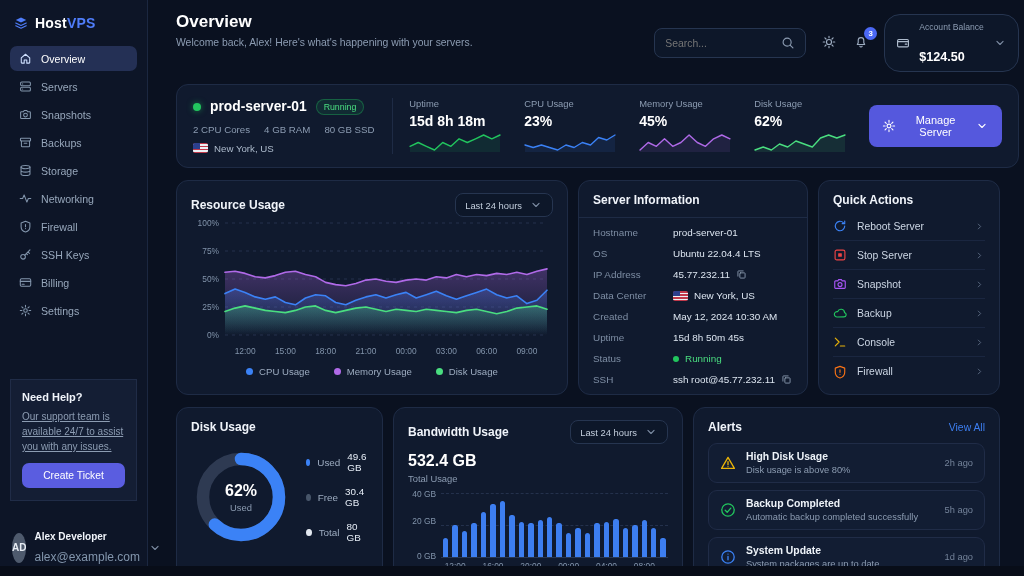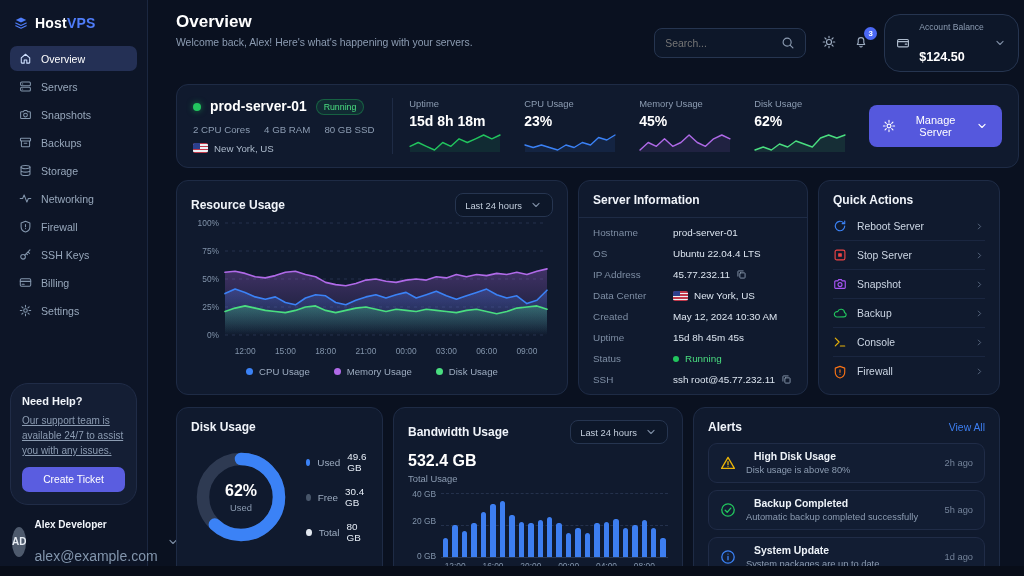--- a/index.html
+++ b/index.html
@@ -10,29 +10,29 @@
   
   .sidebar { width:148px; min-width:148px; background:#0d1527; border-right:1px solid #1b2740; display:flex; flex-direction:column; padding:13px 10px 12px;justify-content:space-between; }
   .logo { display:flex; align-items:center; gap:7px; padding:2px 4px 15px; }
   .logo-icon { color:#4f7dfa; display:flex; }
   .brand { font-size:14px; font-weight:bold; color:#ffffff; letter-spacing:.2px; }
   .brand .accent { color:#4f7dfa; }
   .nav-item { display:flex; align-items:center; gap:9px; padding:6px 9px; border-radius:7px; font-size:10.6px; color:#97a7bb; margin-bottom:3px; cursor:pointer; }
   .nav-item .ic { display:flex; color:#8295ac; }
   .nav-item.active { background:#243055; color:#fff; }
   .nav-item.active .ic { color:#cfe0ff; }
-  .help-card { margin-top:auto; background:#141e34; border:1px solid #202c47; border-radius:18px; padding:11px 11px 12px; margin-bottom:12px; }
+  .help-card { margin-top:auto; background:#141e34; border:1px solid #202c47; border-radius:0; padding:11px 11px 12px; margin-bottom:28px; }
   .help-card h4 { font-size:11px; color:#f0f4fa; margin-bottom:6px; }
   .help-card p { font-size:10px; line-height:1.5; color:#8c9cb2; margin-bottom:9px;text-decoration:underline; }
   .help-btn { width:100%; background:#5a5de0; color:#fff; border:none; border-radius:7px; padding:7px 0; font-size:10.3px; font-family:inherit; cursor:pointer; }
   .user { display:flex; align-items:center; gap:8px; padding:2px 2px 0; cursor:pointer; }
   .avatar { width:30px; height:30px; border-radius:50%; background:#4e5a6d; color:#e8edf4; font-size:10px; font-weight:bold; display:flex; align-items:center; justify-content:center; }
   .user-meta { flex:1; }
   .user-name { font-size:10px; font-weight:bold; color:#f0f4fa; }
-  .user-email { font-size:14px; color:#8295ac; margin-top:18px; }
+  .user-email { font-size:12px; color:#8295ac; margin-top:8px; }
   .user .chev { color:#7d8da3; display:flex; }
 
   
   .main { flex:1; padding:12px 24px 0 28px; display:flex; flex-direction:column; }
   .header { display:flex; justify-content:space-between; align-items:flex-start; }
   .page-title { font-size:17px; font-weight:bold; color:#ffffff; }
   .page-subtitle { font-size:10.4px; color:#8c9cb2; margin-top:5px; }
   .controls { display:flex; align-items:center; gap:14px; margin-top:2px; }
   .search { display:flex; align-items:center; gap:8px; border:1px solid #263550; border-radius:8px; height:30px; width:152px; padding:0 10px; background:#0d1729; }
   .search input { flex:1; background:transparent; border:none; outline:none; color:#e6edf6; font-size:10.4px; font-family:inherit; min-width:0; }
@@ -121,21 +121,21 @@
   .bw-bar { flex:1; background:#3d7ef0; border-radius:2.5px 2.5px 0 0; }
   .bw-xlabels { position:relative; height:13px; margin-left:33px; font-size:8.4px; color:#8294ab; }
   .bw-xlabels span { position:absolute; top:4px; transform:translateX(-50%); }
 
   
   .view-all { font-size:10.4px; color:#3d7ef0; cursor:pointer; }
   .alerts { display:flex; flex-direction:column; gap:7px; margin-top:9px; }
   .alert { background:#121d33; border:1px solid #202c47; border-radius:9px; padding:7px 11px; display:flex; align-items:center; gap:10px; cursor:pointer; }
   .alert .ic { display:flex; }
   .alert-body { flex:1; }
-  .alert-title { font-size:10.4px; font-weight:bold; color:#eef3f9;margin-left:8px; }
+  .alert-title { font-size:10.4px; font-weight:bold; color:#eef3f9; }
   .alert-desc { font-size:9.3px; color:#8c9cb2; margin-top:3px; }
   .alert-time { font-size:9.3px; color:#74839a; }
 
   .bottom-strip { position:fixed; left:0; bottom:0; width:1024px; height:10px; background:#080d18; }
 </style>
 </head>
 <body>
 
 <div class="app">
 
@@ -482,21 +482,21 @@
             </div>
             <div class="info-row">
               <span class="info-label">Created</span>
               <span class="info-value">
                 <span>May 12, 2024 10:30 AM</span>
               </span>
             </div>
             <div class="info-row">
               <span class="info-label">Uptime</span>
               <span class="info-value">
-                <span>15d 8h 45m 45s</span>
+                <span>15d 8h 50m 45s</span>
               </span>
             </div>
             <div class="info-row">
               <span class="info-label">Status</span>
               <span class="info-value green">
                 <span class="gdot"></span>
                 <span>Running</span>
               </span>
             </div>
             <div class="info-row">

